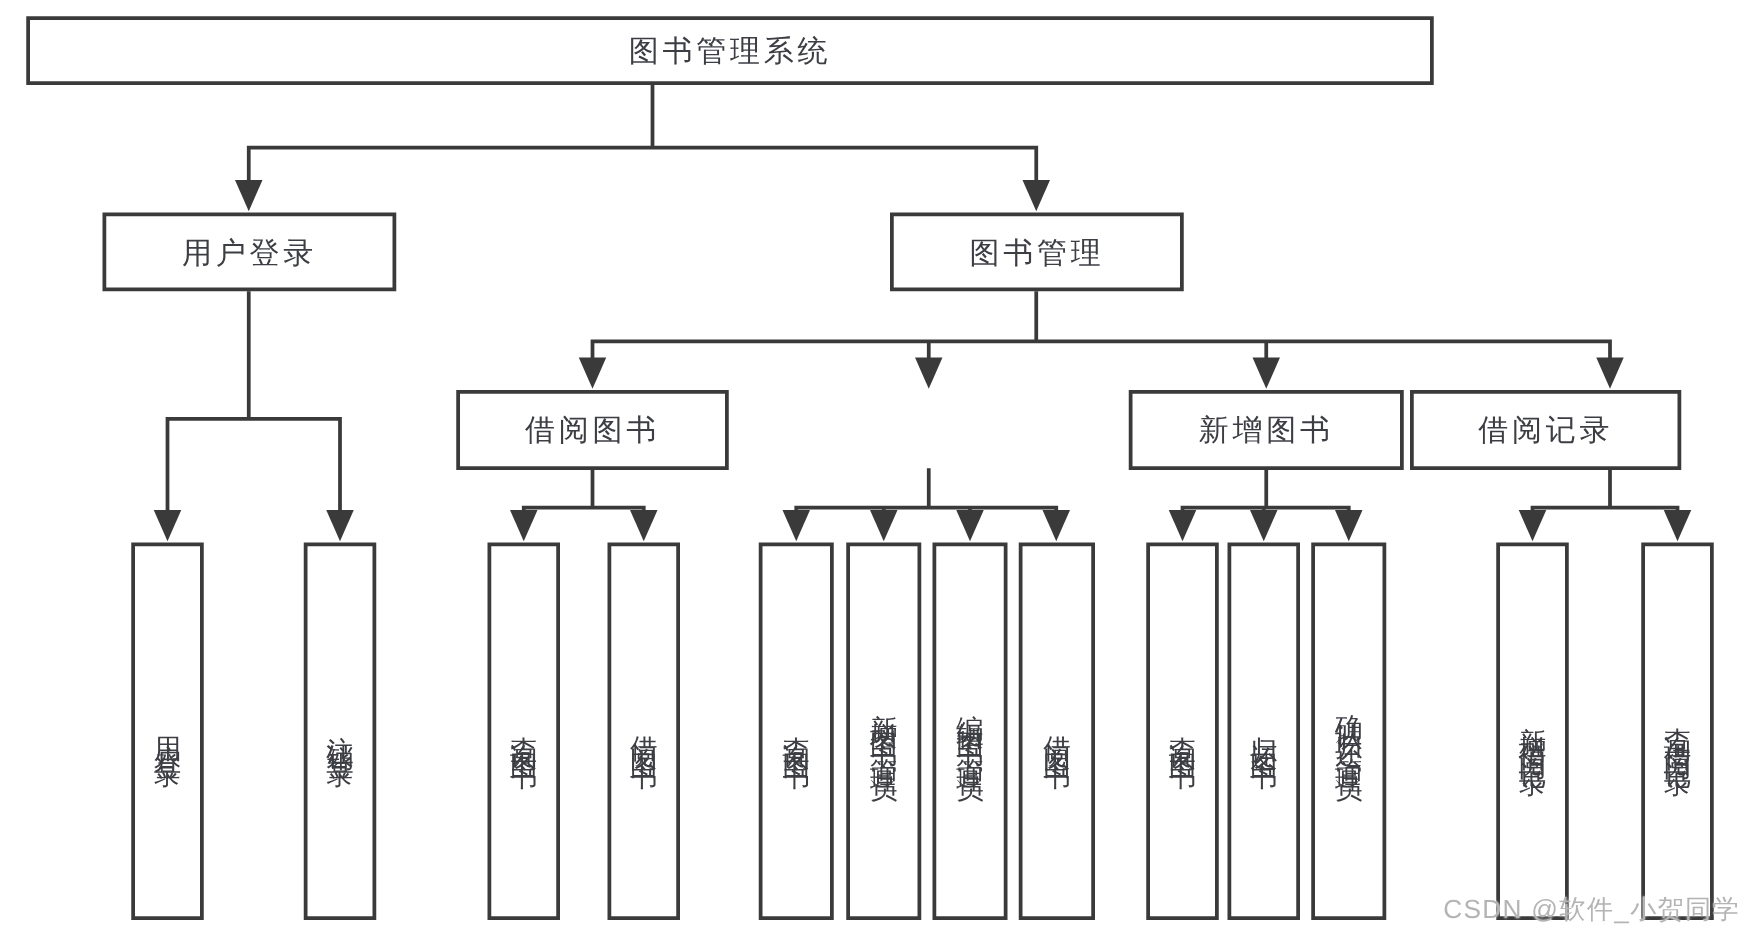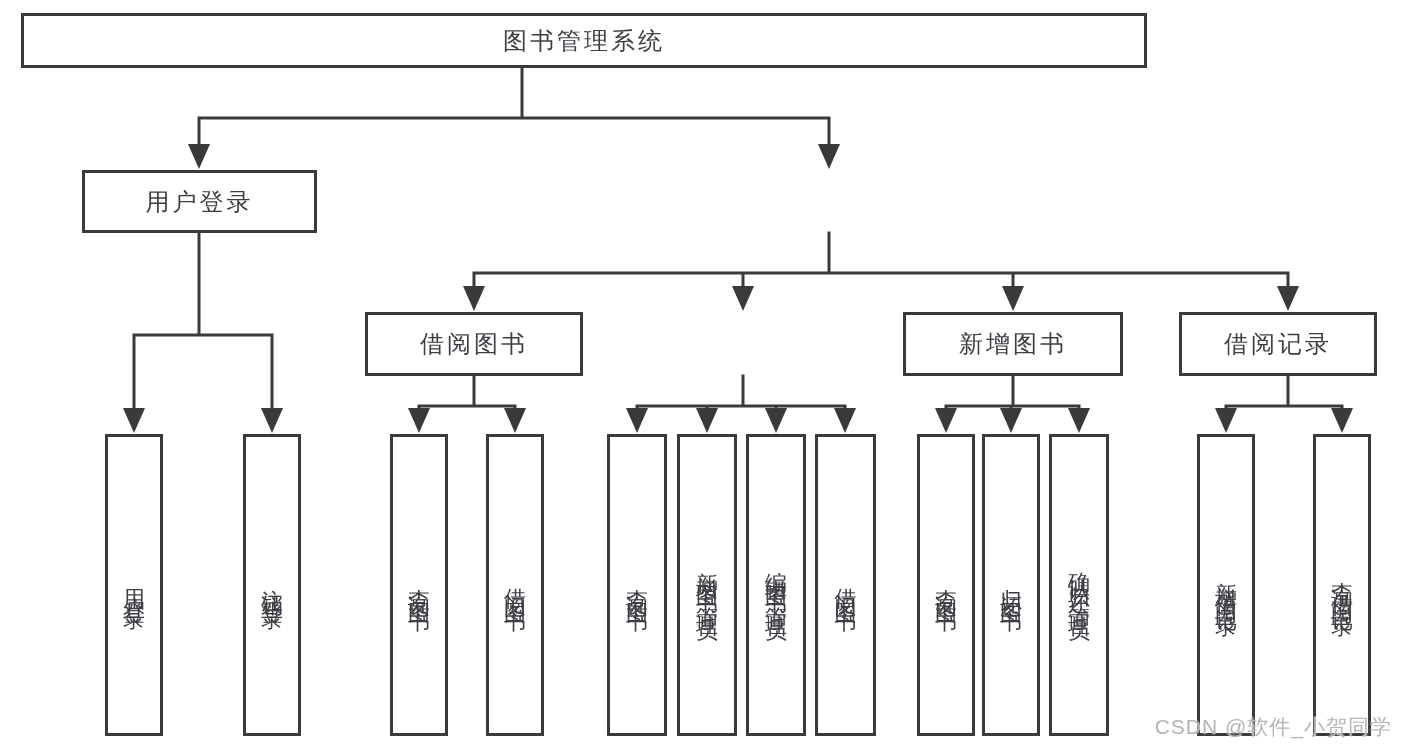--- a/index.html
+++ b/index.html
@@ -82,28 +82,31 @@
     </g>
   </svg>
 
   <div class="box hnode root" style="left:21px;top:13px;width:1126px;height:55px">
     <span>图书管理系统</span>
   </div>
 
   <div class="box hnode" style="left:82px;top:170px;width:235px;height:63px">
     <span>用户登录</span>
   </div>
+  <div class="box hnode" style="left:712px;top:170px;width:235px;height:63px">
+    <span>图书管理</span>
+  </div>
 
   <div class="box hnode" style="left:365px;top:312px;width:218px;height:64px">
     <span>借阅图书</span>
   </div>
   <div class="box hnode" style="left:903px;top:312px;width:220px;height:64px">
     <span>新增图书</span>
   </div>
-  <div class="box hnode" style="left:1179px;top:312px;width:198px;height:64px">
+  <div class="box hnode" style="left:1128px;top:312px;width:217px;height:64px">
     <span>借阅记录</span>
   </div>
 
   <div class="box" style="left:105px;top:434px;width:58px;height:302px">
     <span class="vtext">用户登录</span>
   </div>
   <div class="box" style="left:243px;top:434px;width:58px;height:302px">
     <span class="vtext">注销登录</span>
   </div>
 

